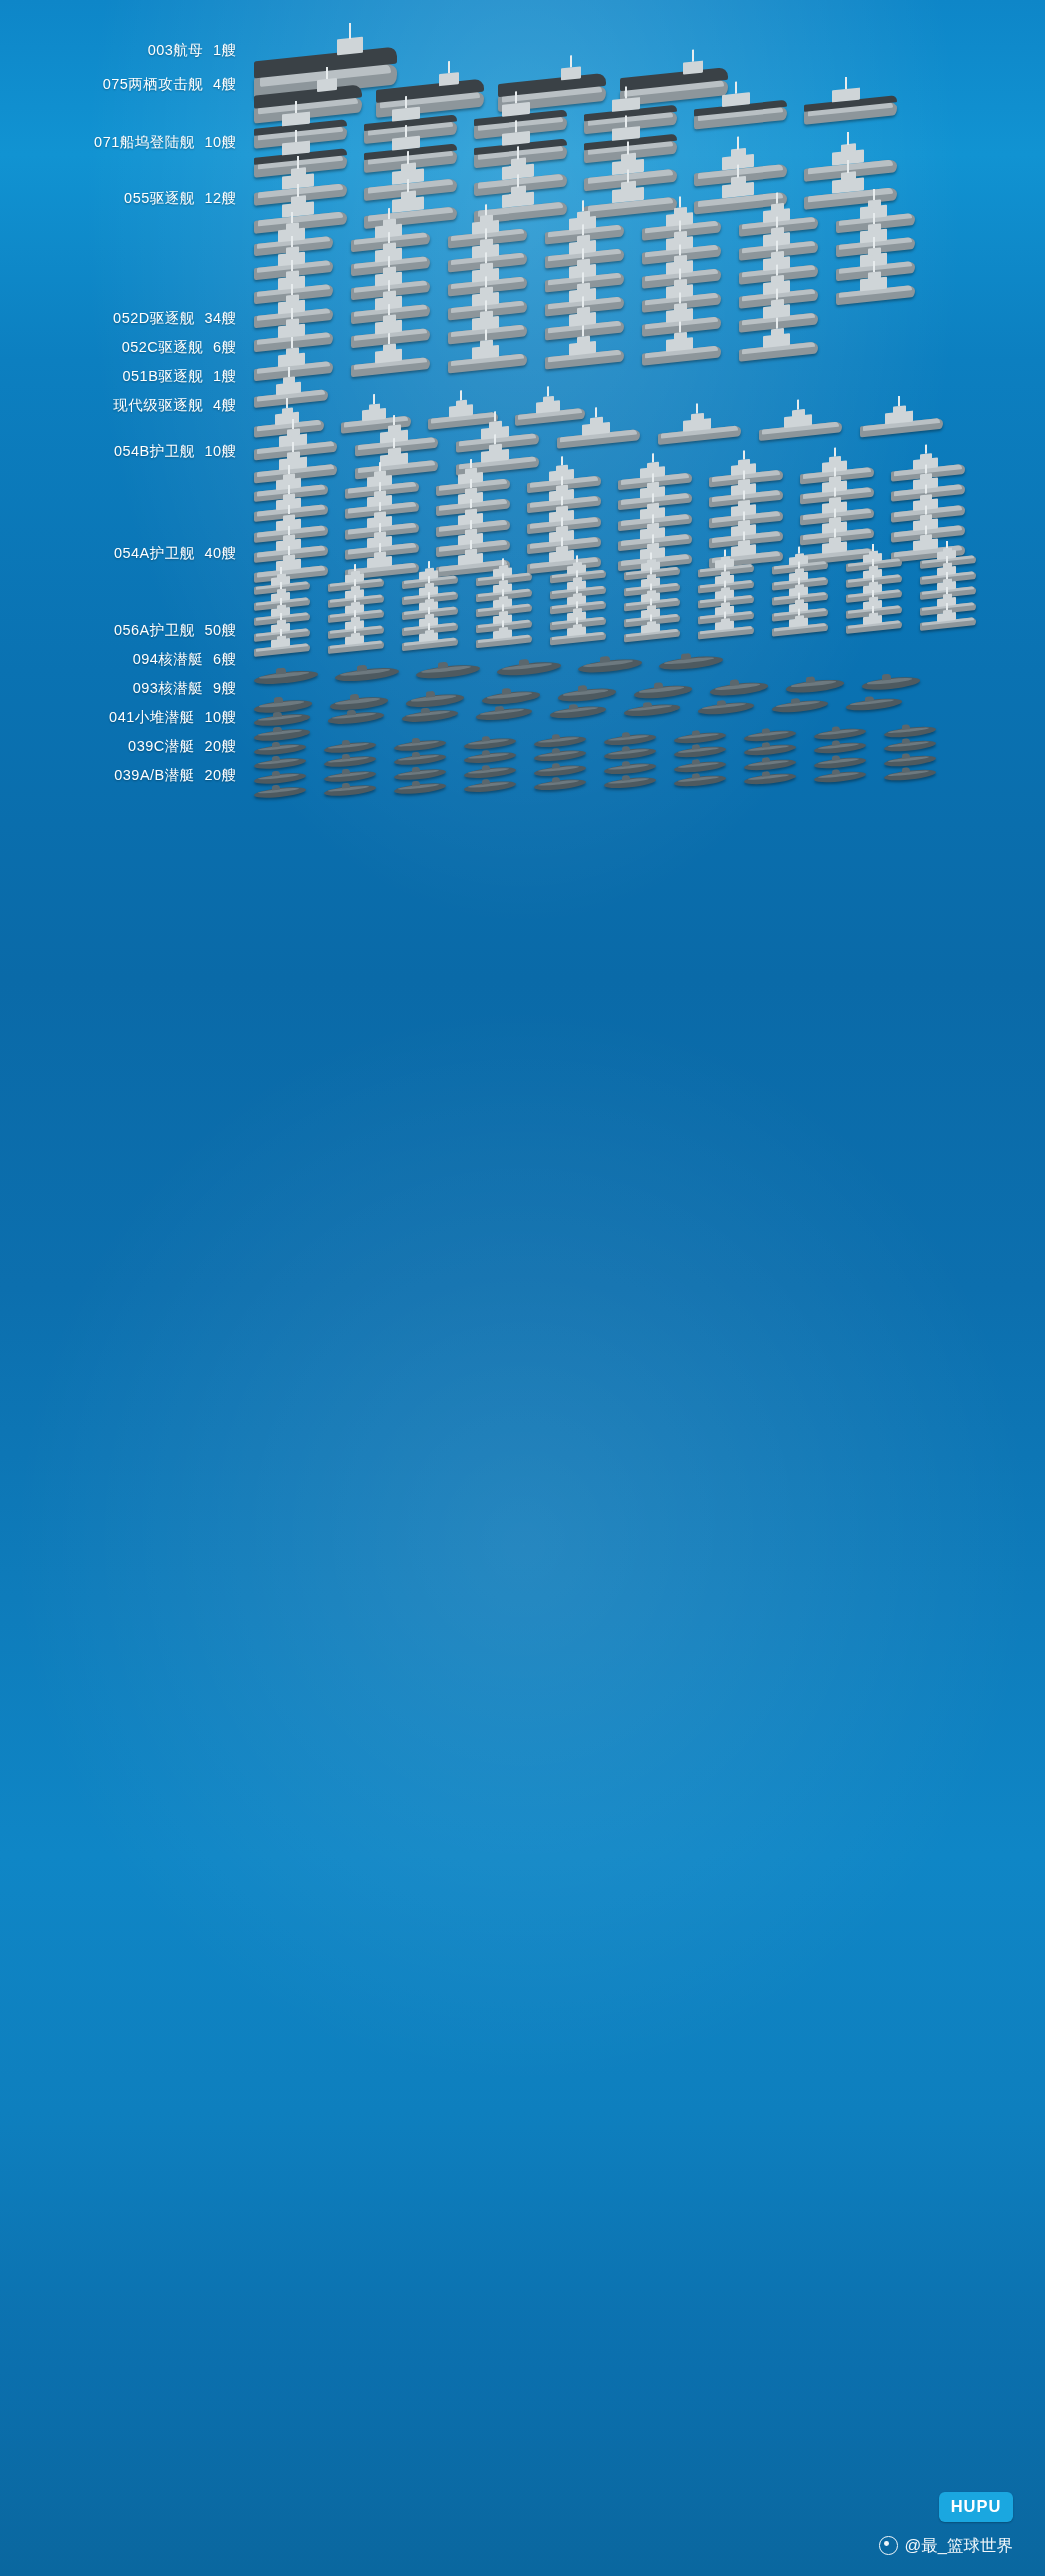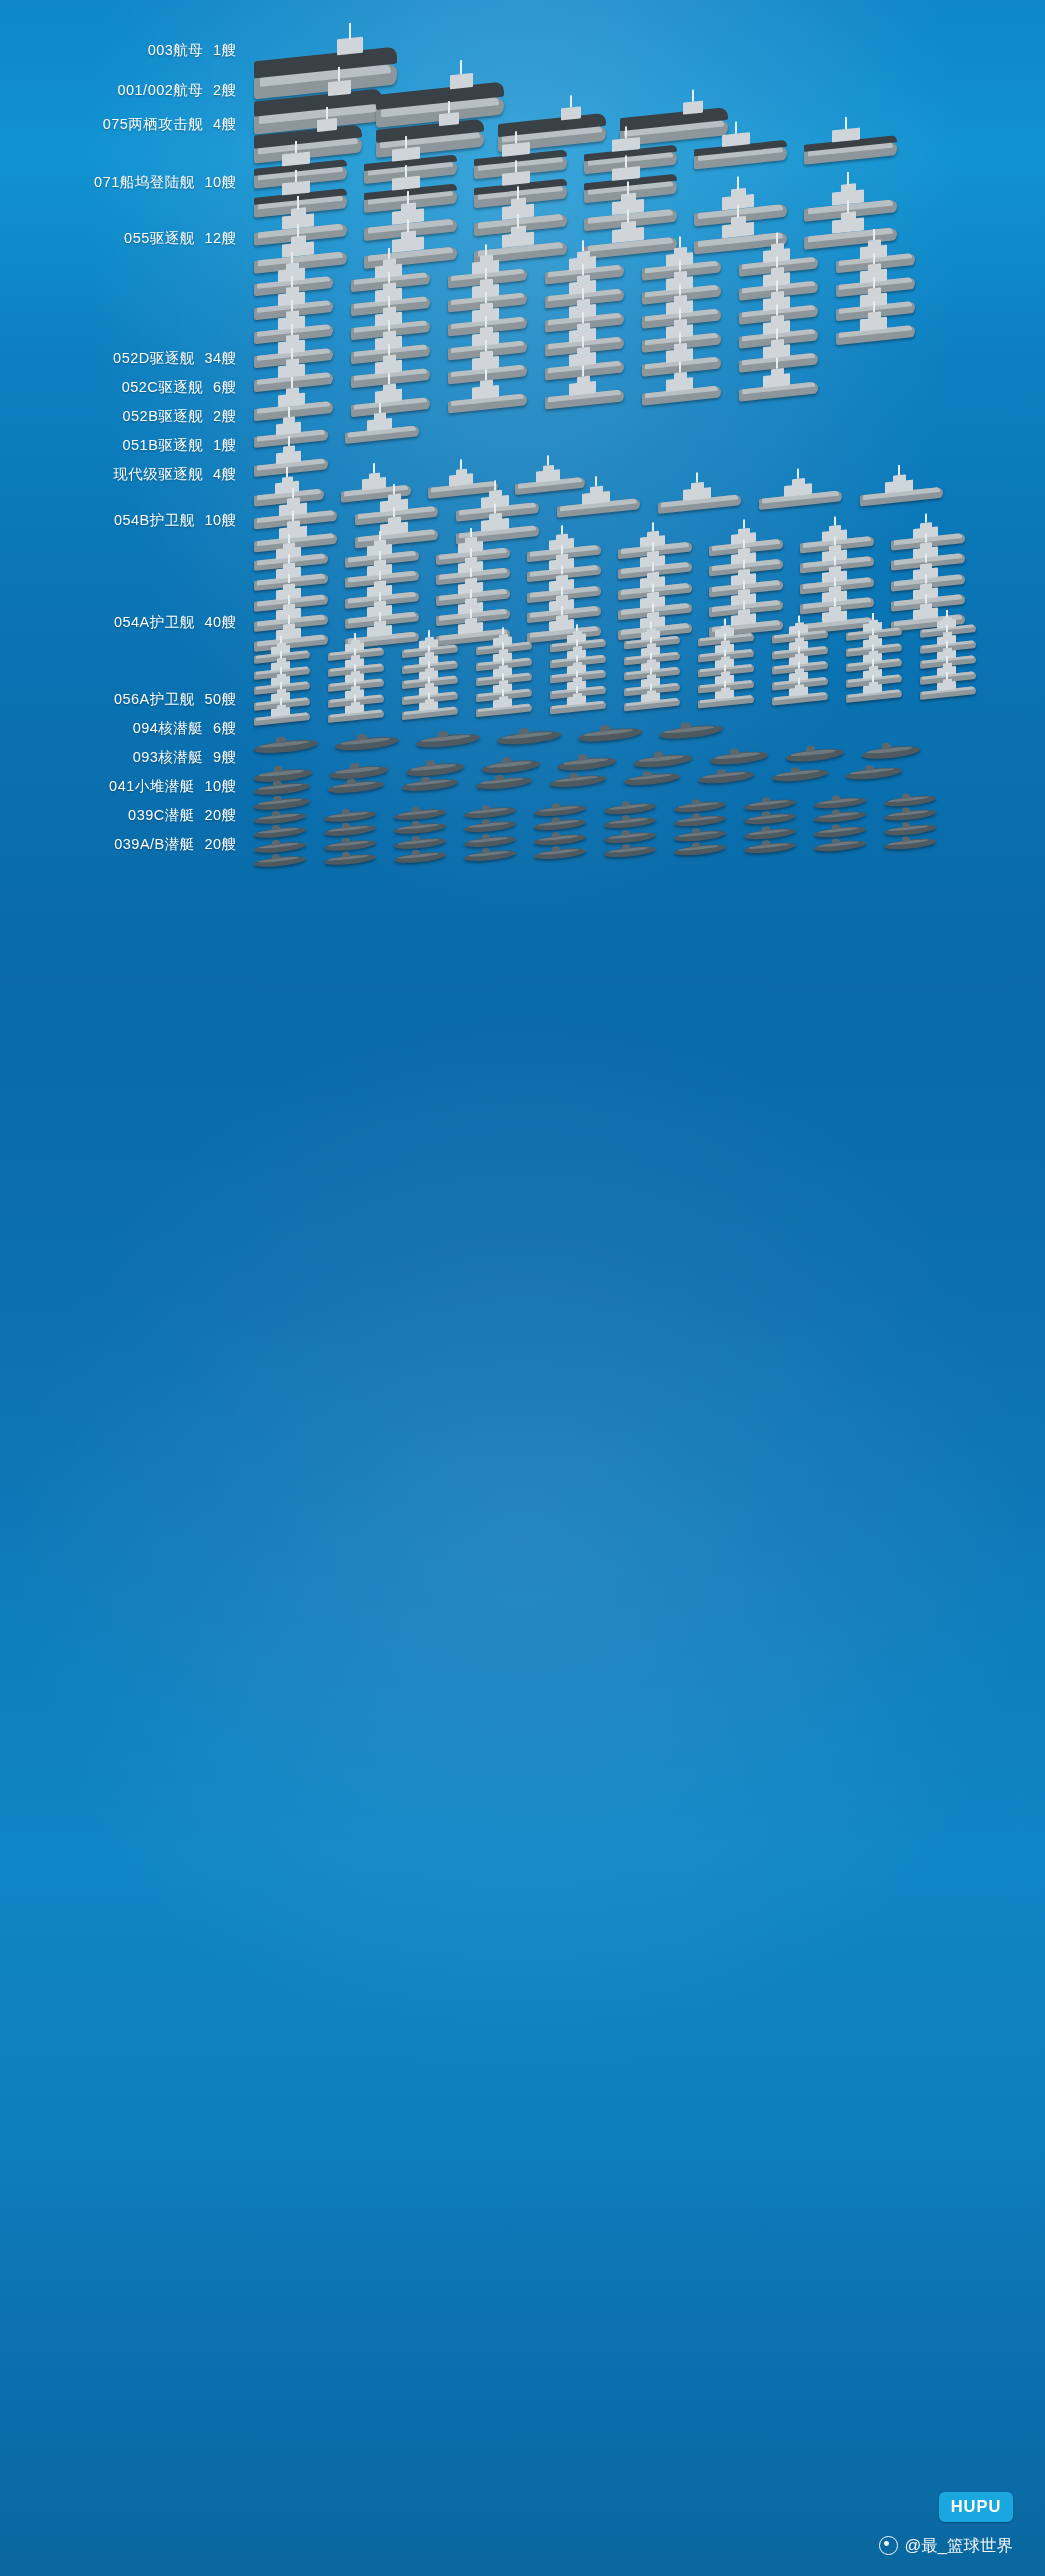--- a/index.html
+++ b/index.html
@@ -239,41 +239,20 @@
             <div class="ship" style="width: 143px; height: 72px;">
               <div class="hull" style="width: 143px; height: 21.5px; bottom: 1.9px;"></div>
               <div class="deck" style="left: 0px; bottom: 22.5px; width: 143px; height: 17px;"></div>
               <div class="island" style="left: 83px; bottom: 39px; width: 26px; height: 16px;"></div>
               <div class="mast" style="left: 95px; bottom: 54px; height: 16px;"></div>
             </div>
           </div>
         </div>
       </div>
       <div class="row">
-        <div class="label"><span>001/002航母</span><span class="count">2艘</span></div>
-        <div class="icons">
-          <div class="unit" style="width: 122px; height: 40px; position: relative; transform: translateY(0px);">
-            <div class="ship" style="width: 128px; height: 64px;">
-              <div class="hull" style="width: 128px; height: 19px; bottom: 1.9px;"></div>
-              <div class="deck" style="left: 0px; bottom: 20px; width: 128px; height: 15.3px;"></div>
-              <div class="island" style="left: 74px; bottom: 35px; width: 23px; height: 14px;"></div>
-              <div class="mast" style="left: 84px; bottom: 49px; height: 14px;"></div>
-            </div>
-          </div>
-          <div class="unit" style="width: 122px; height: 40px; position: relative; transform: translateY(-6.8px);">
-            <div class="ship" style="width: 128px; height: 64px;">
-              <div class="hull" style="width: 128px; height: 19px; bottom: 1.9px;"></div>
-              <div class="deck" style="left: 0px; bottom: 20px; width: 128px; height: 15.3px;"></div>
-              <div class="island" style="left: 74px; bottom: 35px; width: 23px; height: 14px;"></div>
-              <div class="mast" style="left: 84px; bottom: 49px; height: 14px;"></div>
-            </div>
-          </div>
-        </div>
-      </div>
-      <div class="row">
         <div class="label"><span>075两栖攻击舰</span><span class="count">4艘</span></div>
         <div class="icons">
           <div class="unit" style="width: 122px; height: 34px; position: relative; transform: translateY(0px);">
             <div class="ship" style="width: 108px; height: 54px;">
               <div class="hull" style="width: 108px; height: 16.3px; bottom: 1.9px;"></div>
               <div class="deck" style="left: 0px; bottom: 17px; width: 108px; height: 13px;"></div>
               <div class="island" style="left: 63px; bottom: 29px; width: 19.5px; height: 12px;"></div>
               <div class="mast" style="left: 72px; bottom: 41px; height: 12px;"></div>
             </div>
           </div>
@@ -814,41 +793,20 @@
               <div class="island" style="left: 32px; bottom: 23px; width: 12.7px; height: 7px;"></div>
               <div class="mast" style="left: 37px; bottom: 30px; height: 11px;"></div>
             </div>
           </div>
           <div class="unit" style="width: 97px; height: 24px; position: relative; transform: translateY(-19.4px);">
             <div class="ship" style="width: 79px; height: 39px;">
               <div class="hull" style="width: 79px; height: 11.6px; bottom: 1.9px;"></div>
               <div class="island" style="left: 24px; bottom: 12.6px; width: 27px; height: 11.6px;"></div>
               <div class="island" style="left: 32px; bottom: 23px; width: 12.7px; height: 7px;"></div>
               <div class="mast" style="left: 37px; bottom: 30px; height: 11px;"></div>
-            </div>
-          </div>
-        </div>
-      </div>
-      <div class="row">
-        <div class="label"><span>052B驱逐舰</span><span class="count">2艘</span></div>
-        <div class="icons">
-          <div class="unit" style="width: 91px; height: 23px; position: relative; transform: translateY(0px);">
-            <div class="ship" style="width: 74px; height: 37px;">
-              <div class="hull" style="width: 74px; height: 11px; bottom: 1.9px;"></div>
-              <div class="island" style="left: 22px; bottom: 12px; width: 25px; height: 11px;"></div>
-              <div class="island" style="left: 29px; bottom: 22px; width: 11.8px; height: 6.6px;"></div>
-              <div class="mast" style="left: 34px; bottom: 29px; height: 10.3px;"></div>
-            </div>
-          </div>
-          <div class="unit" style="width: 91px; height: 23px; position: relative; transform: translateY(-3.9px);">
-            <div class="ship" style="width: 74px; height: 37px;">
-              <div class="hull" style="width: 74px; height: 11px; bottom: 1.9px;"></div>
-              <div class="island" style="left: 22px; bottom: 12px; width: 25px; height: 11px;"></div>
-              <div class="island" style="left: 29px; bottom: 22px; width: 11.8px; height: 6.6px;"></div>
-              <div class="mast" style="left: 34px; bottom: 29px; height: 10.3px;"></div>
             </div>
           </div>
         </div>
       </div>
       <div class="row">
         <div class="label"><span>051B驱逐舰</span><span class="count">1艘</span></div>
         <div class="icons">
           <div class="unit" style="width: 91px; height: 23px; position: relative; transform: translateY(0px);">
             <div class="ship" style="width: 74px; height: 37px;">
               <div class="hull" style="width: 74px; height: 11px; bottom: 1.9px;"></div>

